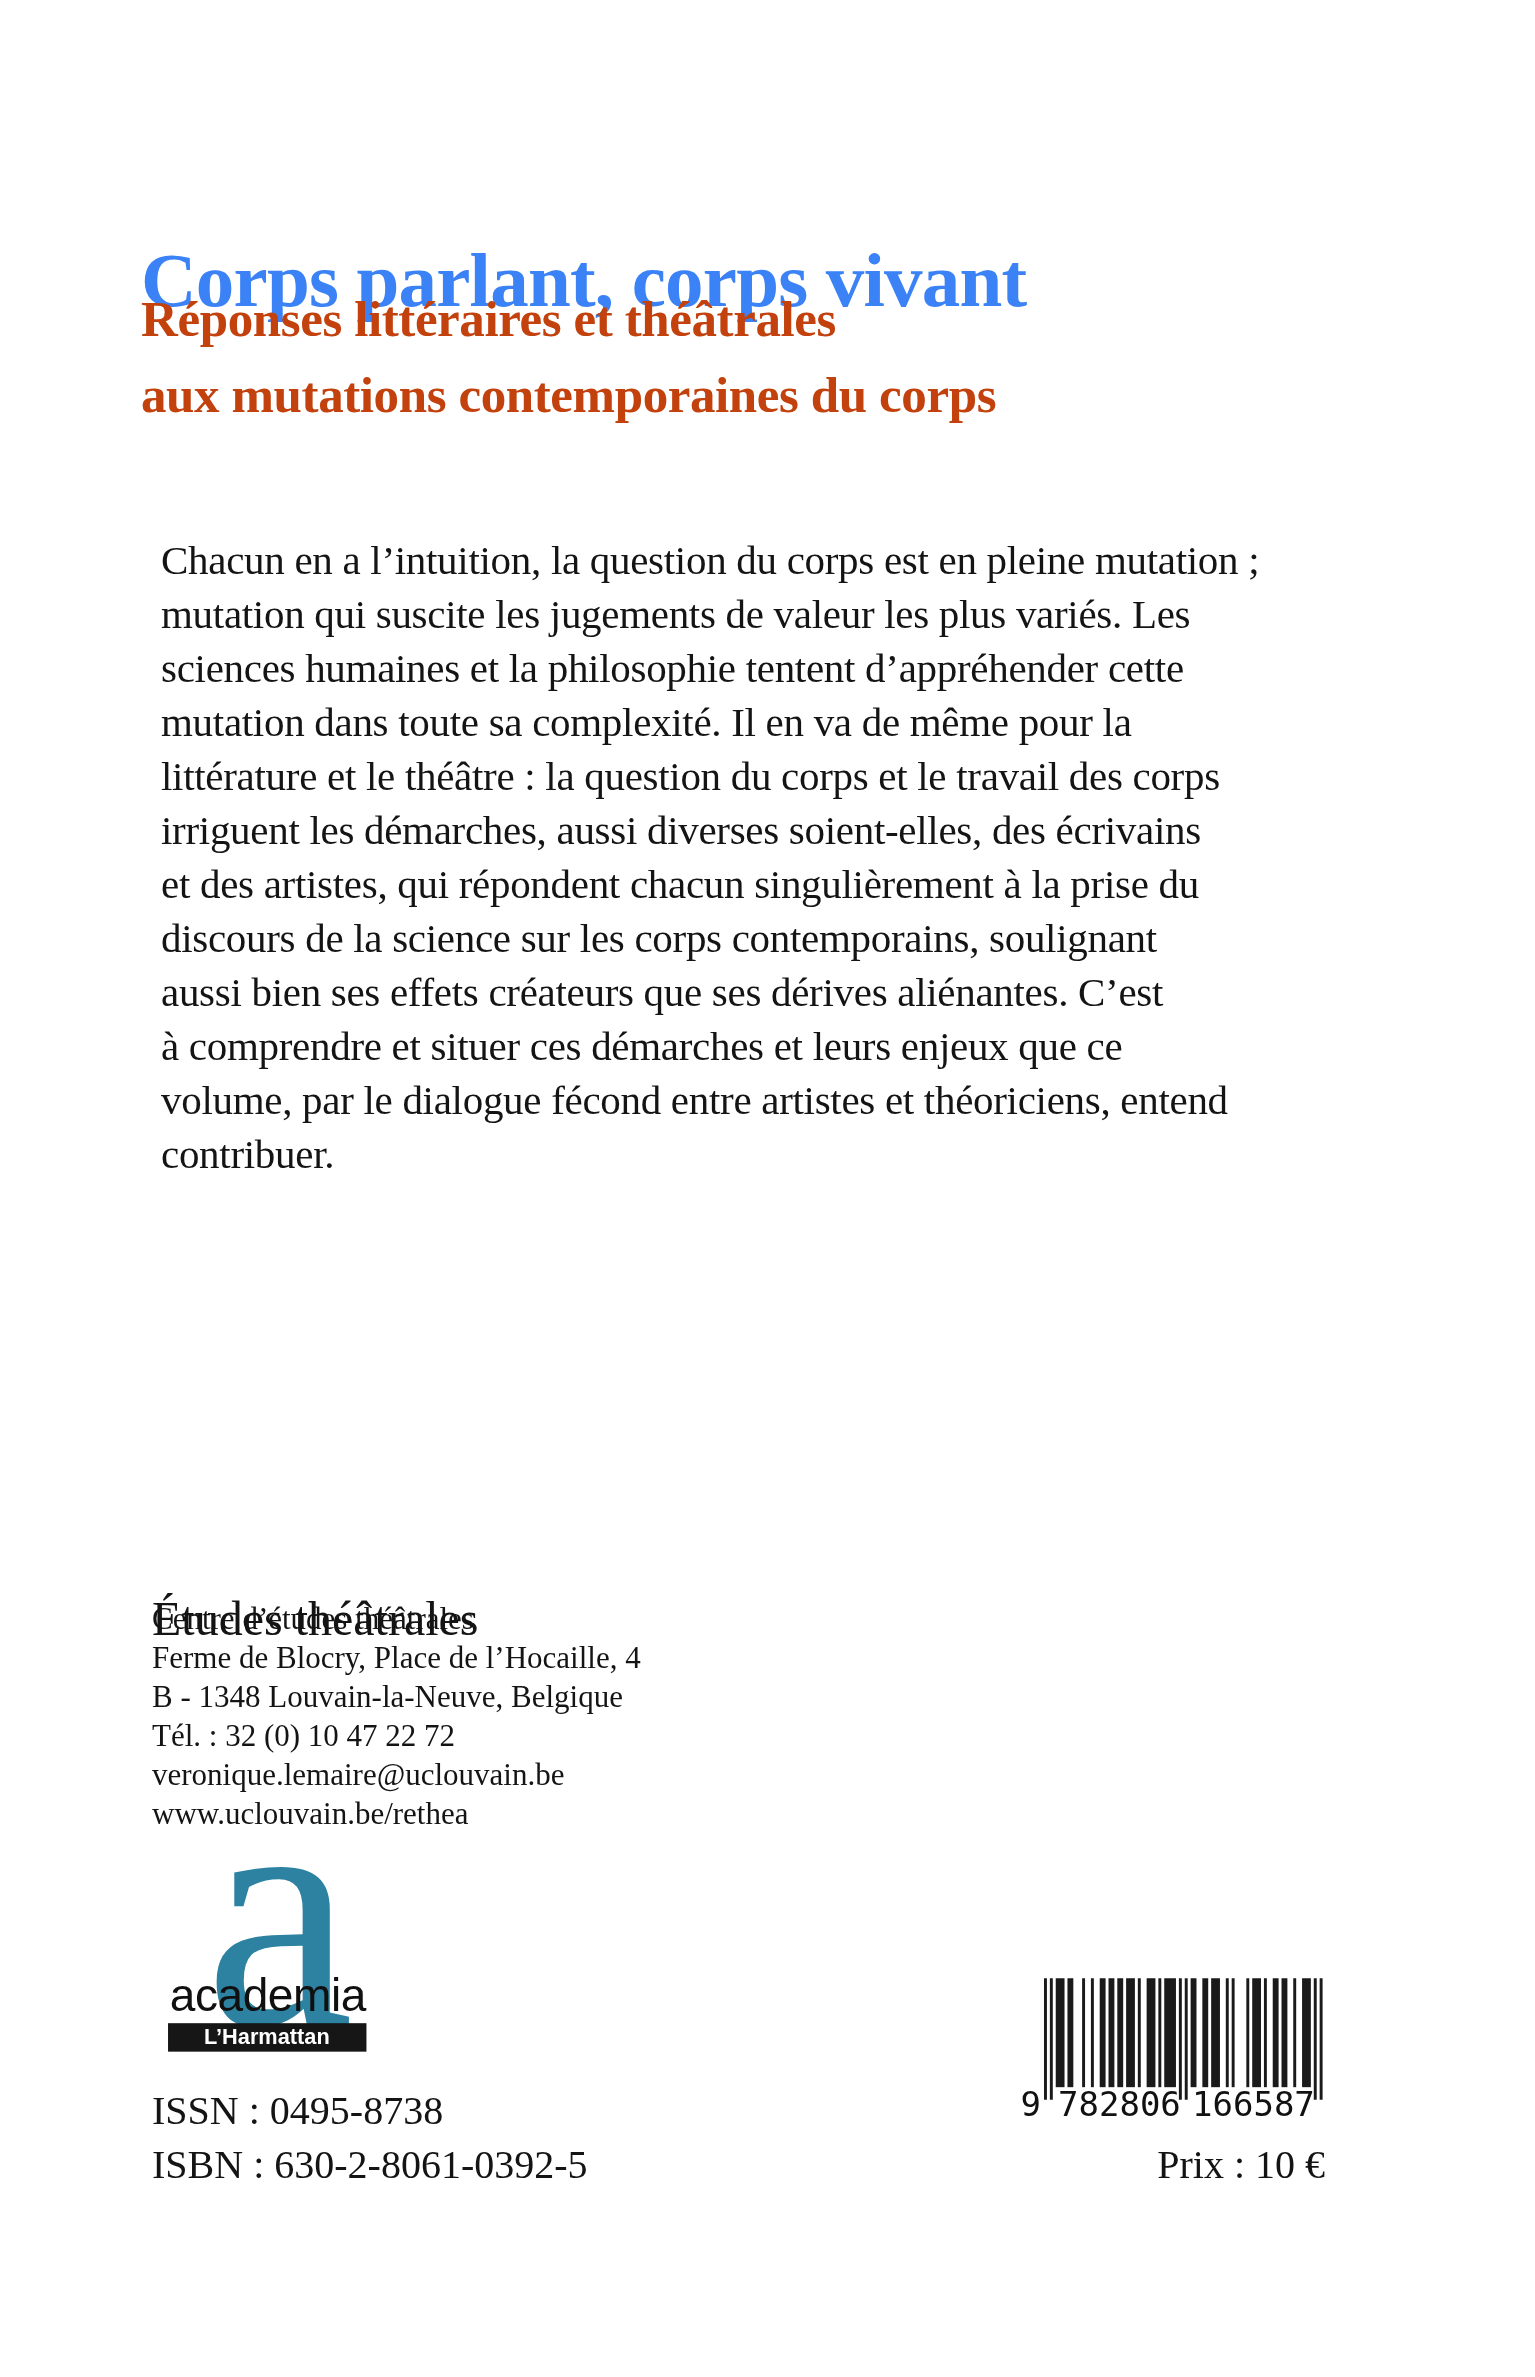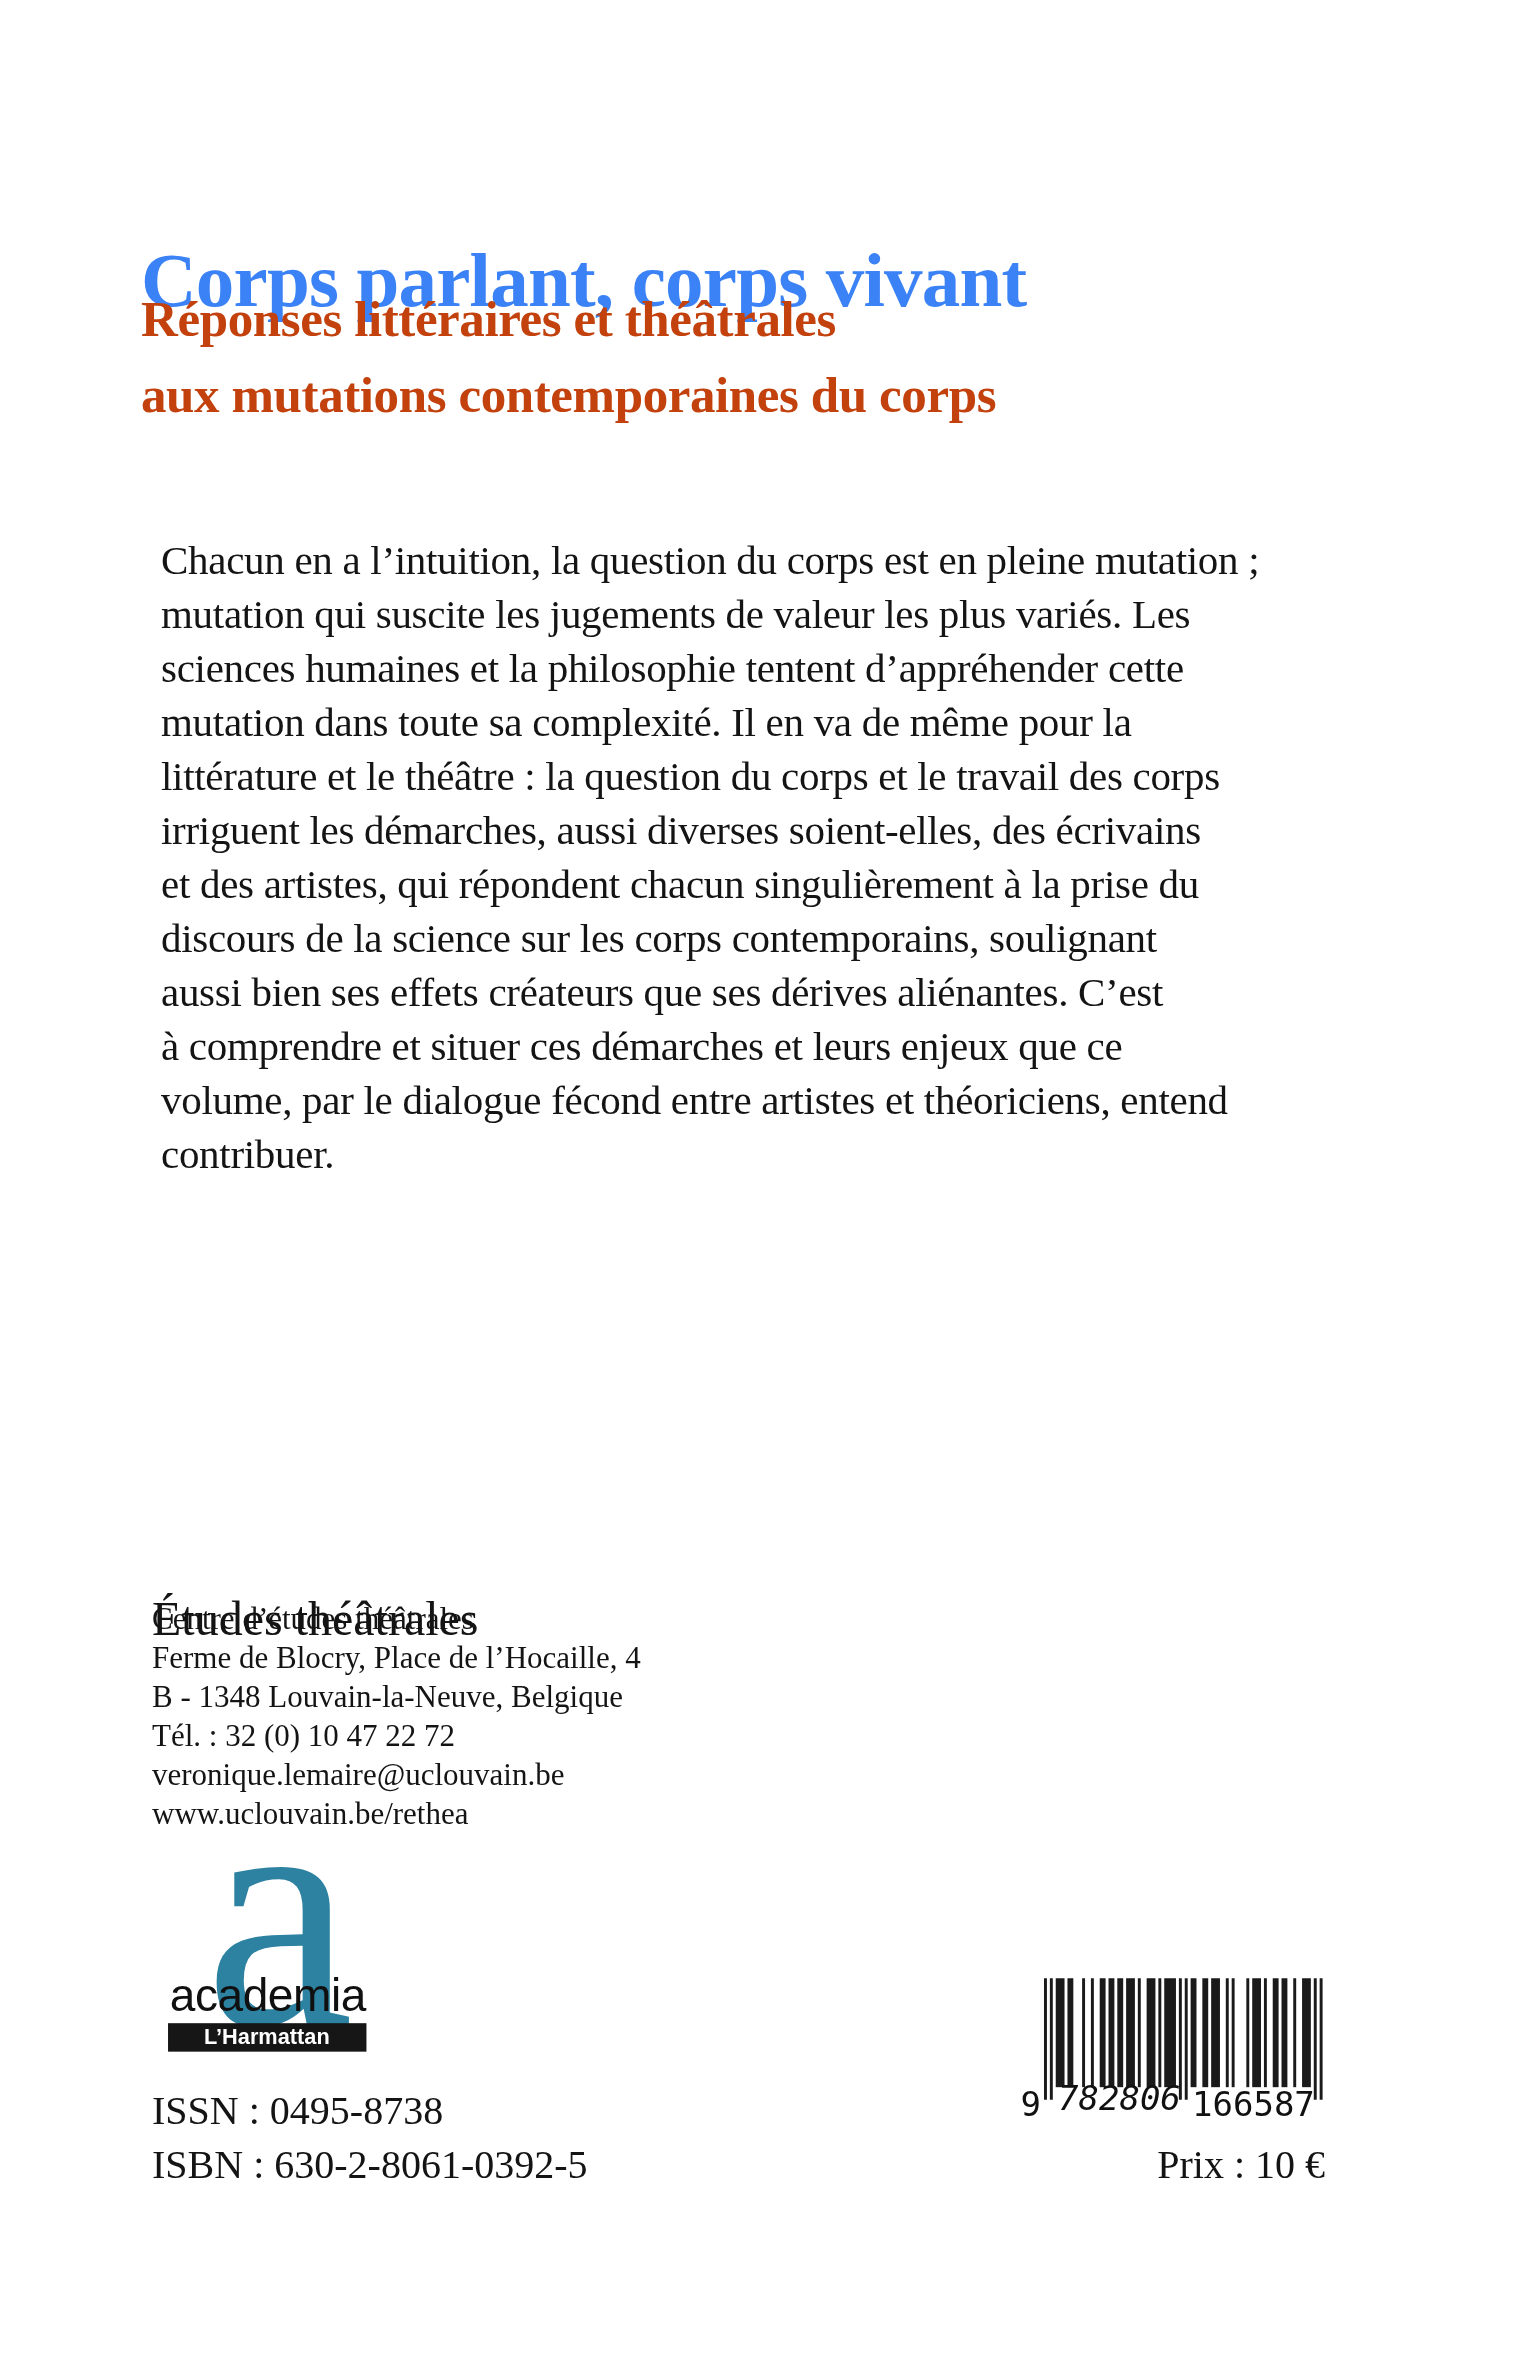--- a/index.html
+++ b/index.html
@@ -50,21 +50,21 @@
   .logo-imprint { font-family: "Liberation Sans", sans-serif; font-size: 26px; font-weight: bold; fill: #ffffff; text-anchor: middle; }
 
   .barcode { left: 1009px; top: 1978px; width: 319px; height: 149px; }
   .barcode-bars-svg { position: absolute; left: 35px; top: 0; }
   .bc-num {
     position: absolute;
     font-family: "DejaVu Sans Mono", monospace;
     font-size: 34px; line-height: 1; color: #111111;
   }
   .bc-9  { left: 0;   top: 109px; width: 32px;  text-align: right; }
-  .bc-g1 { left: 49px;  top: 103px; width: 122px; text-align: left; font-style: italic; }
+  .bc-g1 { left: 49px;  top: 109px; width: 122px; text-align: left; }
   .bc-g2 { left: 183px; top: 109px; width: 122px; text-align: center; }
 
   .issn  { left: 152px; top: 2087px; font-size: 40px; line-height: 1.2; }
   .isbn  { left: 152px; top: 2141px; font-size: 40px; line-height: 1.2; }
   .price { left: 906px; top: 2141px; width: 419px; text-align: right; font-size: 40px; line-height: 1.2; }
 </style>
 </head>
 <body>
 
 <div class="page">

